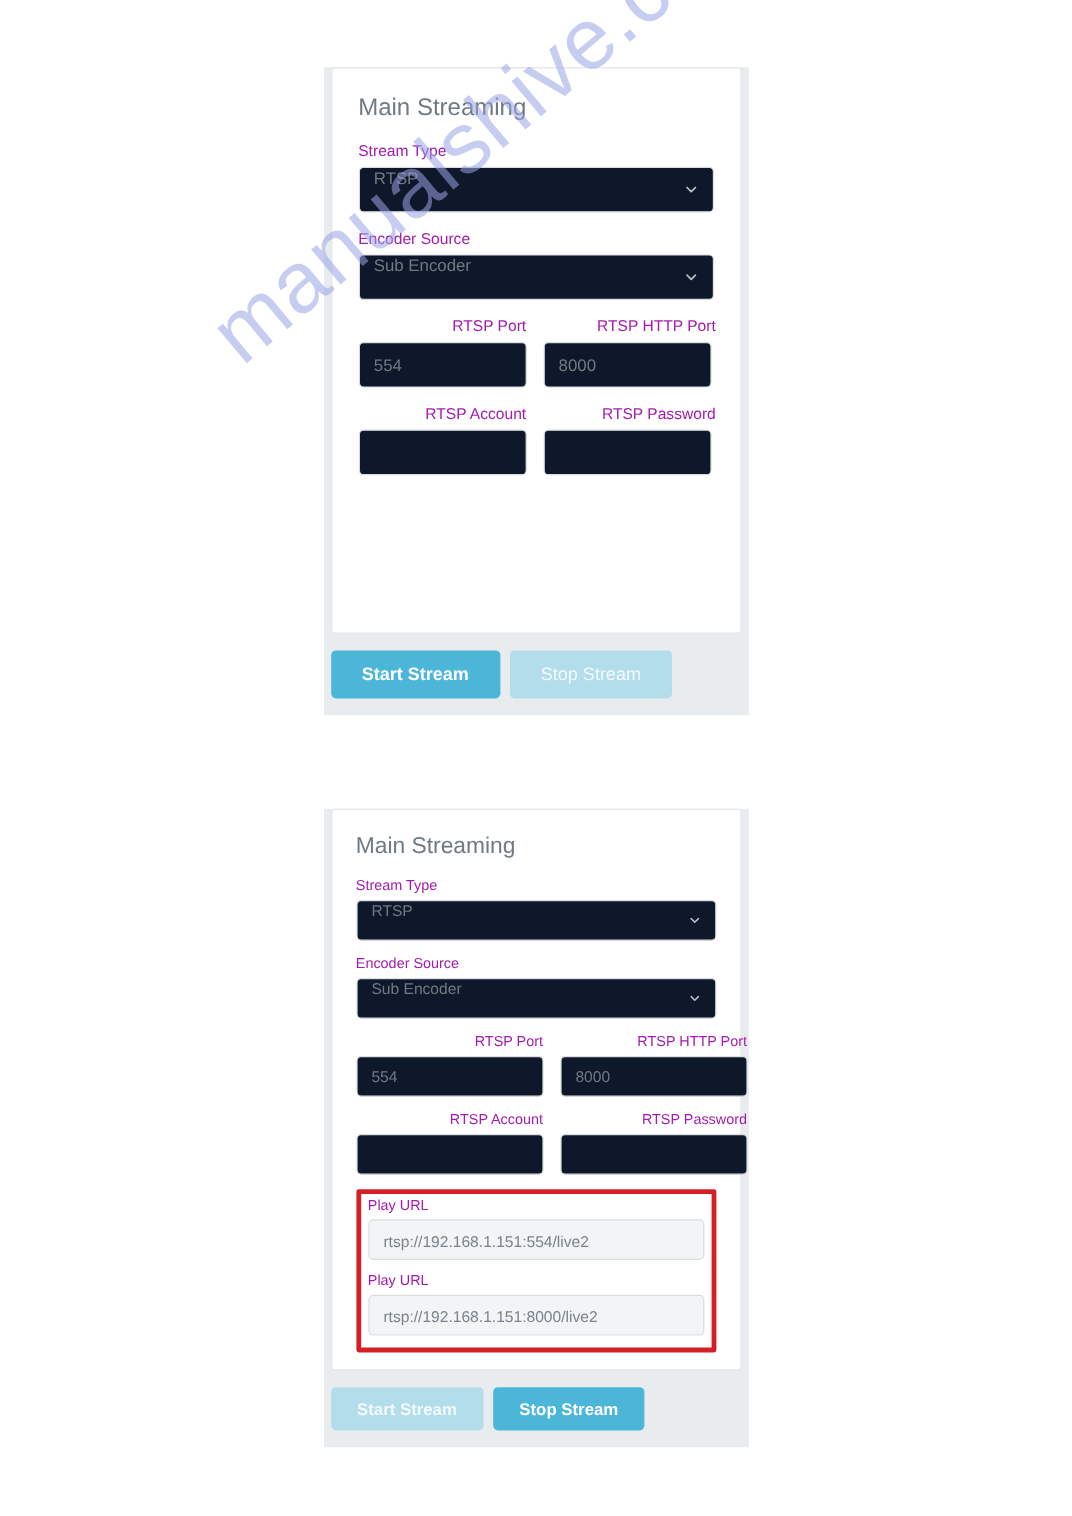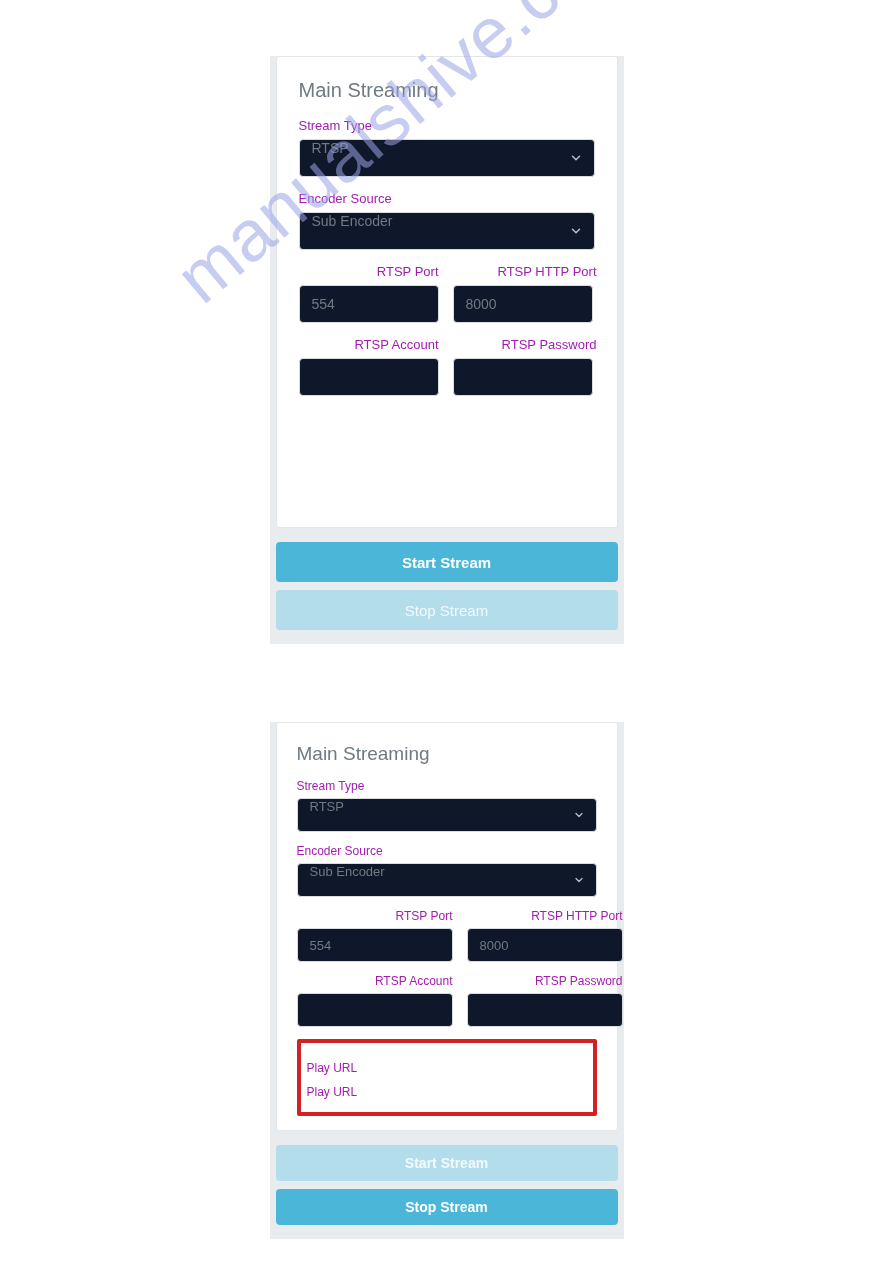--- a/index.html
+++ b/index.html
@@ -71,21 +71,20 @@
     gap: 14px;
   }
   .row2 .col { flex: 0 0 auto; width: 140px; }
   .row2 .col.right { width: 144px; margin-left: auto; }
   .row2 .field-label { white-space: nowrap; text-align: right; }
   .row2 .text-input { width: 140px; }
   .btn-row {
     padding: 14px 6px;
     display: flex;
     gap: 8px;
-    flex-direction: column;
   }
   .btn {
     border: none;
     border-radius: 4px;
     height: 40px;
     padding: 0 26px;
     font-size: 15px;
     color: #fff;
     cursor: pointer;
     font-weight: 600;
@@ -96,21 +95,21 @@
   .second .card { padding: 20px 20px 14px 20px; }
   .second .card-title { font-size: 19px; margin-bottom: 14px; }
   .second .field-label { font-size: 12px; margin-bottom: 5px; }
   .second .select-box, .second .text-input, .second .readonly-box { height: 34px; font-size: 13px; }
   .second .field-block { margin-bottom: 12px; }
   .second .row2 .col, .second .row2 .text-input { width: 156px; }
   .second .row2 .col.right { width: 156px; }
   .red-box {
     border: 4px solid #d32024;
     border-radius: 2px;
-    padding: 18px 6px 8px 6px;
+    padding: 2px 6px 8px 6px;
     margin-top: 4px;
   }
   .watermark {
     position: absolute;
     left: 160px;
     top: 200px;
     font-size: 72px;
     color: #9aa4e6;
     opacity: 0.55;
     transform: rotate(-40deg);
@@ -231,23 +230,25 @@
         </div>
         <div class="col right">
           <span class="field-label">RTSP Password</span>
           <input class="text-input" type="password" value="" style="">
         </div>
       </div>
 
       <div class="red-box">
         <div class="field-block" style="margin-bottom:10px;">
           <span class="field-label">Play URL</span>
+          <div class="readonly-box">rtsp://192.168.1.151:554/live2</div>
         </div>
         <div class="field-block" style="margin-bottom:2px;">
           <span class="field-label">Play URL</span>
+          <div class="readonly-box">rtsp://192.168.1.151:8000/live2</div>
         </div>
       </div>
     </div>
 
     <div class="btn-row">
       <button class="btn disabled small">Start Stream</button>
       <button class="btn primary small">Stop Stream</button>
     </div>
   </div>
 

